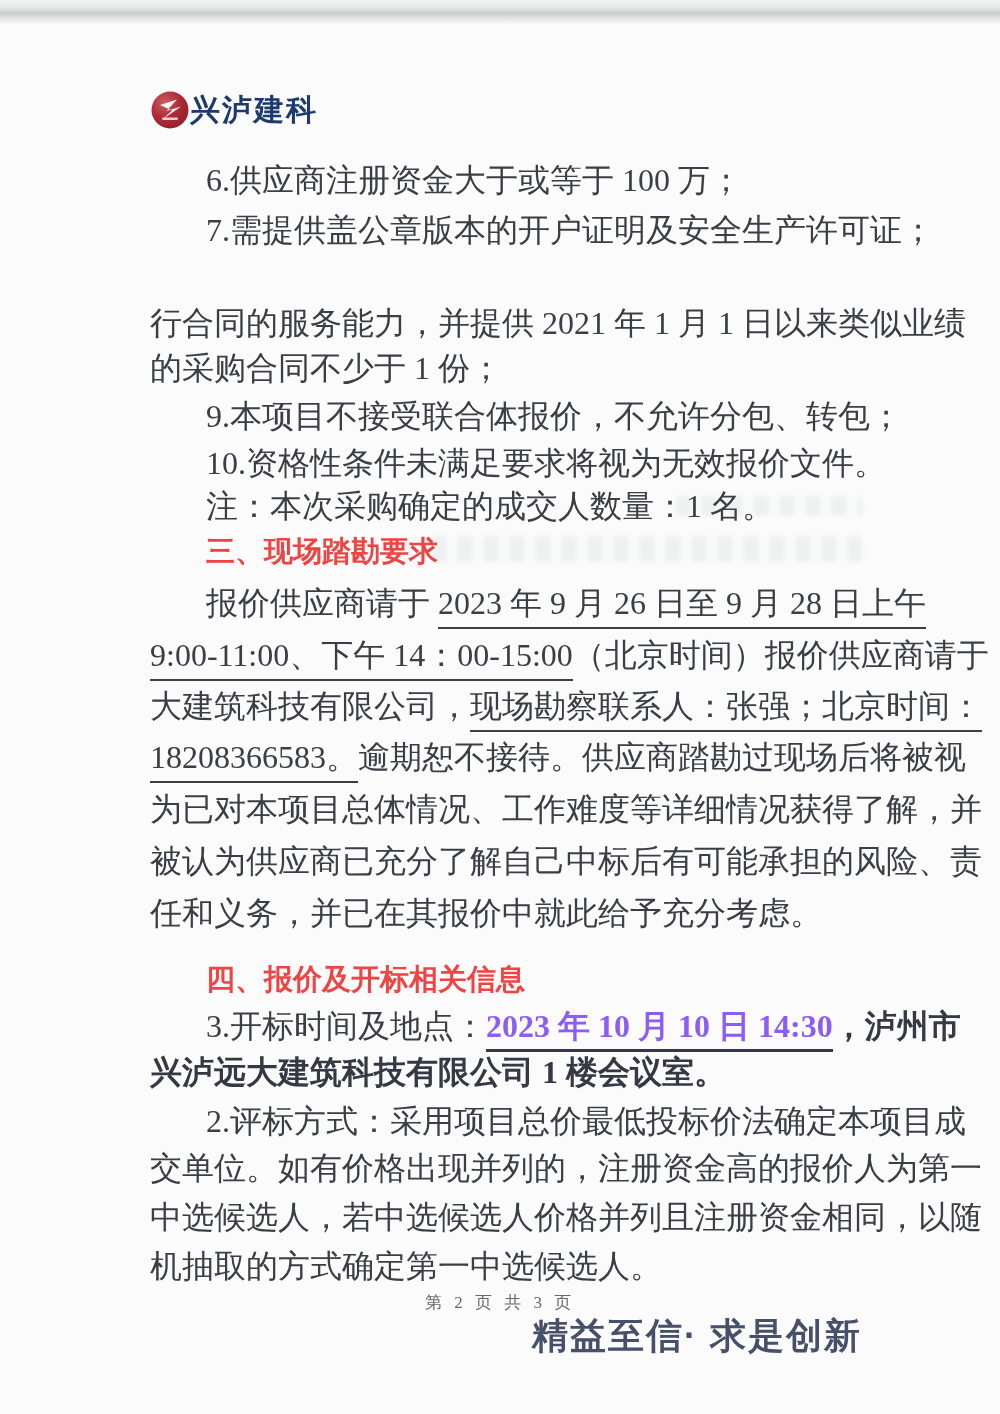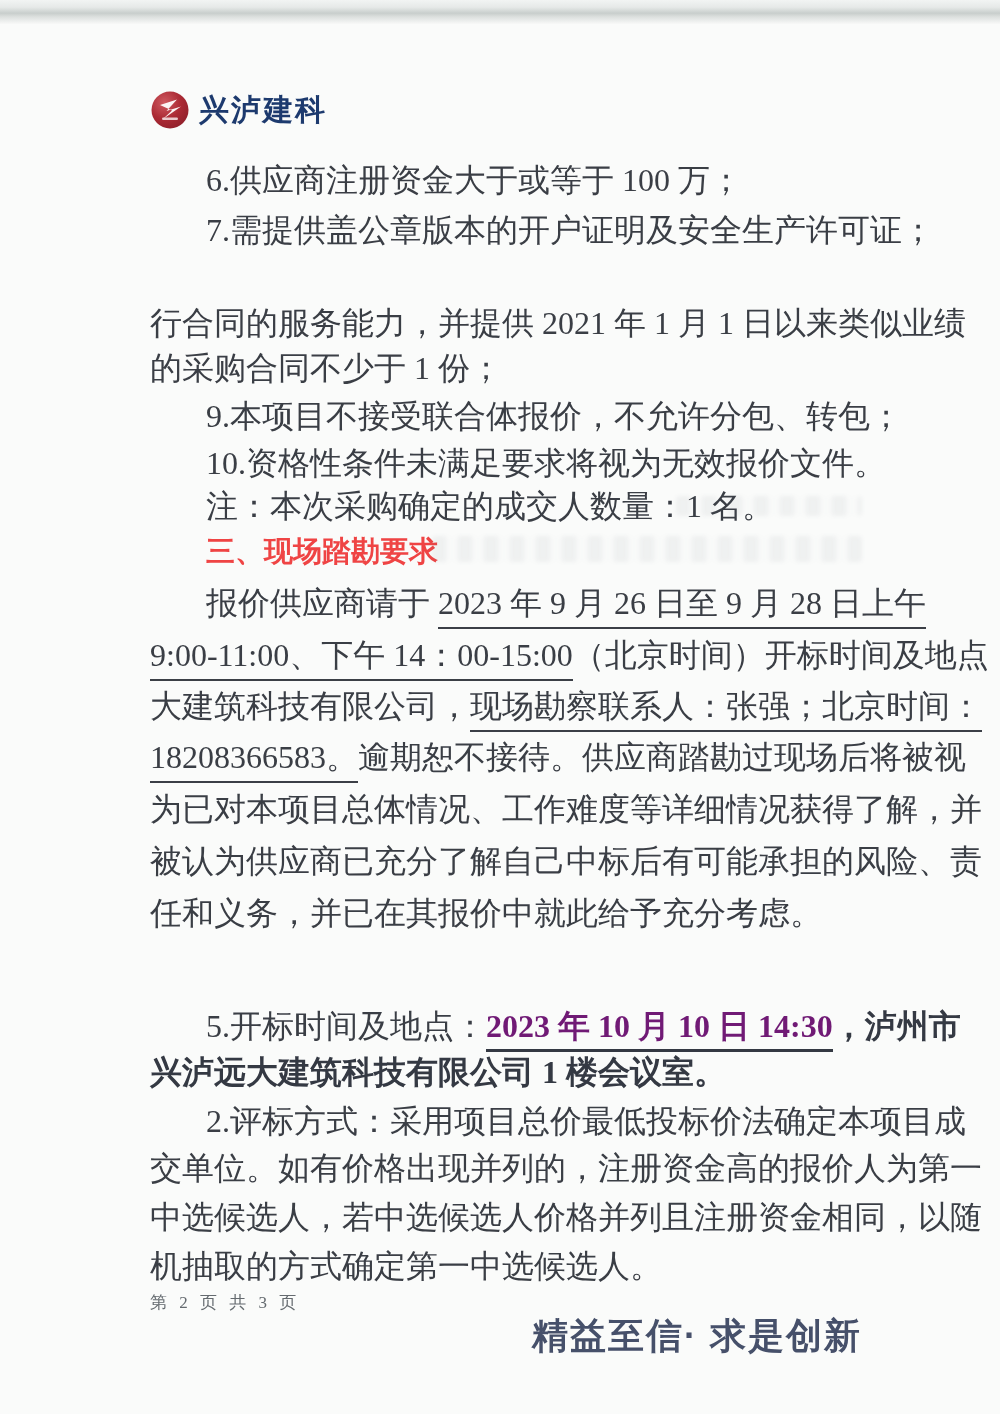--- a/index.html
+++ b/index.html
@@ -11,21 +11,21 @@
     font-family:"Liberation Serif","DejaVu Serif",serif;
     color:#3a3e45;
   }
   .scan-band{
     position:absolute;top:0;left:0;width:1000px;height:24px;
     background:linear-gradient(180deg,#f2f4f3 0%,#e6e9e8 30%,#c8cecc 55%,#dcе0de 70%,#f8f9f8 100%);
     background:linear-gradient(180deg,#f2f4f3 0%,#e6e9e8 30%,#c8cecc 55%,#dce0de 70%,#f8f9f8 100%);
   }
   .header-brand{
     position:absolute;top:90px;left:150px;
-    display:flex;align-items:center;gap:9px;text-align:center;
+    display:flex;align-items:center;text-align:center;
   }
   .logo-icon{width:40px;height:40px;display:block;}
   .brand-text{
     font-family:"Liberation Sans","DejaVu Sans",sans-serif;
     font-weight:bold;font-size:30px;line-height:40px;
     color:#1d3a6e;letter-spacing:2px;
   }
   .doc-number{
     position:absolute;top:100px;left:150px;width:712px;
     text-align:right;font-size:27px;letter-spacing:1px;color:#393d44;
@@ -35,31 +35,31 @@
     font-size:32px;line-height:36px;white-space:nowrap;
   }
   .ind{padding-left:56px;}
   .just{text-align:justify;text-align-last:justify;text-justify:inter-character;}
   .hd{
     font-family:"Liberation Sans","DejaVu Sans",sans-serif;
     font-weight:bold;font-size:29px;color:#ef4444;
   }
   .u{border-bottom:2.5px solid #3b3f46;padding-bottom:6px;}
   .b{font-weight:bold;color:#343943;}
-  .bu{font-weight:bold;color:#701a75;border-bottom:3px solid #343943;padding-bottom:5px;}
+  .bu{font-weight:bold;color:#8b5cf6;border-bottom:3px solid #343943;padding-bottom:5px;}
   .ghost{
     position:absolute;
     background:repeating-linear-gradient(90deg,rgba(96,106,118,0.45) 0 14px,rgba(96,106,118,0.06) 14px 26px);
     opacity:0.16;filter:blur(2px);border-radius:4px;
   }
   .ghost-1{top:536px;left:432px;width:430px;height:26px;}
   .ghost-2{top:496px;left:676px;width:186px;height:20px;}
   .footer-page{
     position:absolute;top:1291px;left:150px;width:700px;
-    text-align:left;font-size:17px;letter-spacing:4px;color:#646a6f;
+    text-align:center;font-size:17px;letter-spacing:4px;color:#646a6f;
   }
   .slogan{
     position:absolute;top:1312px;right:138px;
     font-family:"Liberation Sans","DejaVu Sans",sans-serif;
     font-weight:bold;font-size:36px;letter-spacing:2px;color:#46506a;
   }
 </style>
 </head>
 <body>
 
@@ -90,29 +90,30 @@
   <div class="ln" style="top:350px">的采购合同不少于 1 份；</div>
   <div class="ln ind" style="top:398px">9.本项目不接受联合体报价，不允许分包、转包；</div>
   <div class="ln ind" style="top:445px">10.资格性条件未满足要求将视为无效报价文件。</div>
   <div class="ln ind" style="top:488px">注：本次采购确定的成交人数量：1 名。</div>
 
   <div class="ln ind hd" style="top:533px">三、现场踏勘要求</div>
   <div class="ghost ghost-1"></div>
   <div class="ghost ghost-2"></div>
 
   <div class="ln ind just" style="top:585px"><span>报价供应商请于 </span><span class="u">2023 年 9 月 26 日至 9 月 28 日上午</span></div>
-  <div class="ln just" style="top:637px"><span class="u">9:00-11:00、下午 14：00-15:00</span><span>（北京时间）开标时间及地点</span></div>
+  <div class="ln just" style="top:637px"><span class="u">9:00-11:00、下午 14：00-15:00</span><span>（北京时间）报价供应商请于</span></div>
   <div class="ln just" style="top:688px"><span>大建筑科技有限公司，</span><span class="u">现场勘察联系人：张强；北京时间：</span></div>
   <div class="ln just" style="top:739px"><span class="u">18208366583。</span><span>逾期恕不接待。供应商踏勘过现场后将被视</span></div>
   <div class="ln just" style="top:791px">为已对本项目总体情况、工作难度等详细情况获得了解，并</div>
   <div class="ln just" style="top:843px">被认为供应商已充分了解自己中标后有可能承担的风险、责</div>
   <div class="ln" style="top:895px">任和义务，并已在其报价中就此给予充分考虑。</div>
 
+  <div class="ln ind hd" style="top:961px">四、报价及开标相关信息</div>
 
-  <div class="ln ind just" style="top:1008px"><span>5.开标时间及地点：</span><span class="bu">2023 年 10 月 10 日 14:30</span><span class="b">，泸州市</span></div>
+  <div class="ln ind just" style="top:1008px"><span>3.开标时间及地点：</span><span class="bu">2023 年 10 月 10 日 14:30</span><span class="b">，泸州市</span></div>
   <div class="ln b" style="top:1054px">兴泸远大建筑科技有限公司 1 楼会议室。</div>
   <div class="ln ind just" style="top:1103px">2.评标方式：采用项目总价最低投标价法确定本项目成</div>
   <div class="ln just" style="top:1150px">交单位。如有价格出现并列的，注册资金高的报价人为第一</div>
   <div class="ln just" style="top:1199px">中选候选人，若中选候选人价格并列且注册资金相同，以随</div>
   <div class="ln" style="top:1248px">机抽取的方式确定第一中选候选人。</div>
 
   <div class="footer-page">第 2 页 共 3 页</div>
   <div class="slogan">精益至信· 求是创新</div>
 
 </div>

